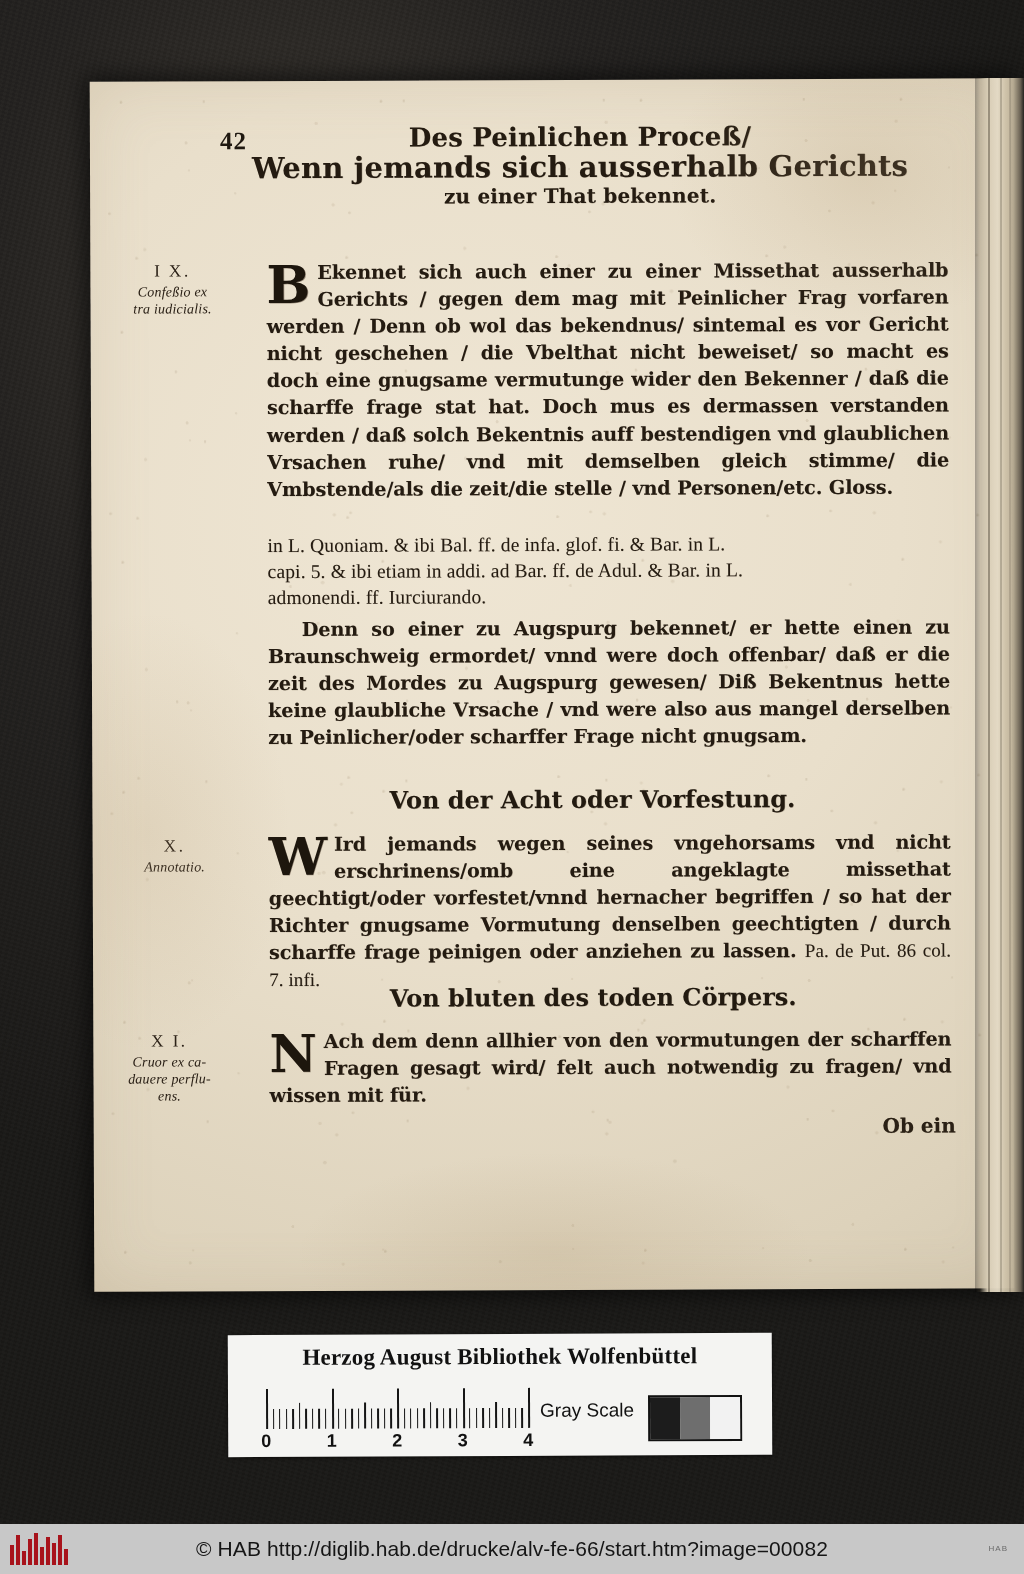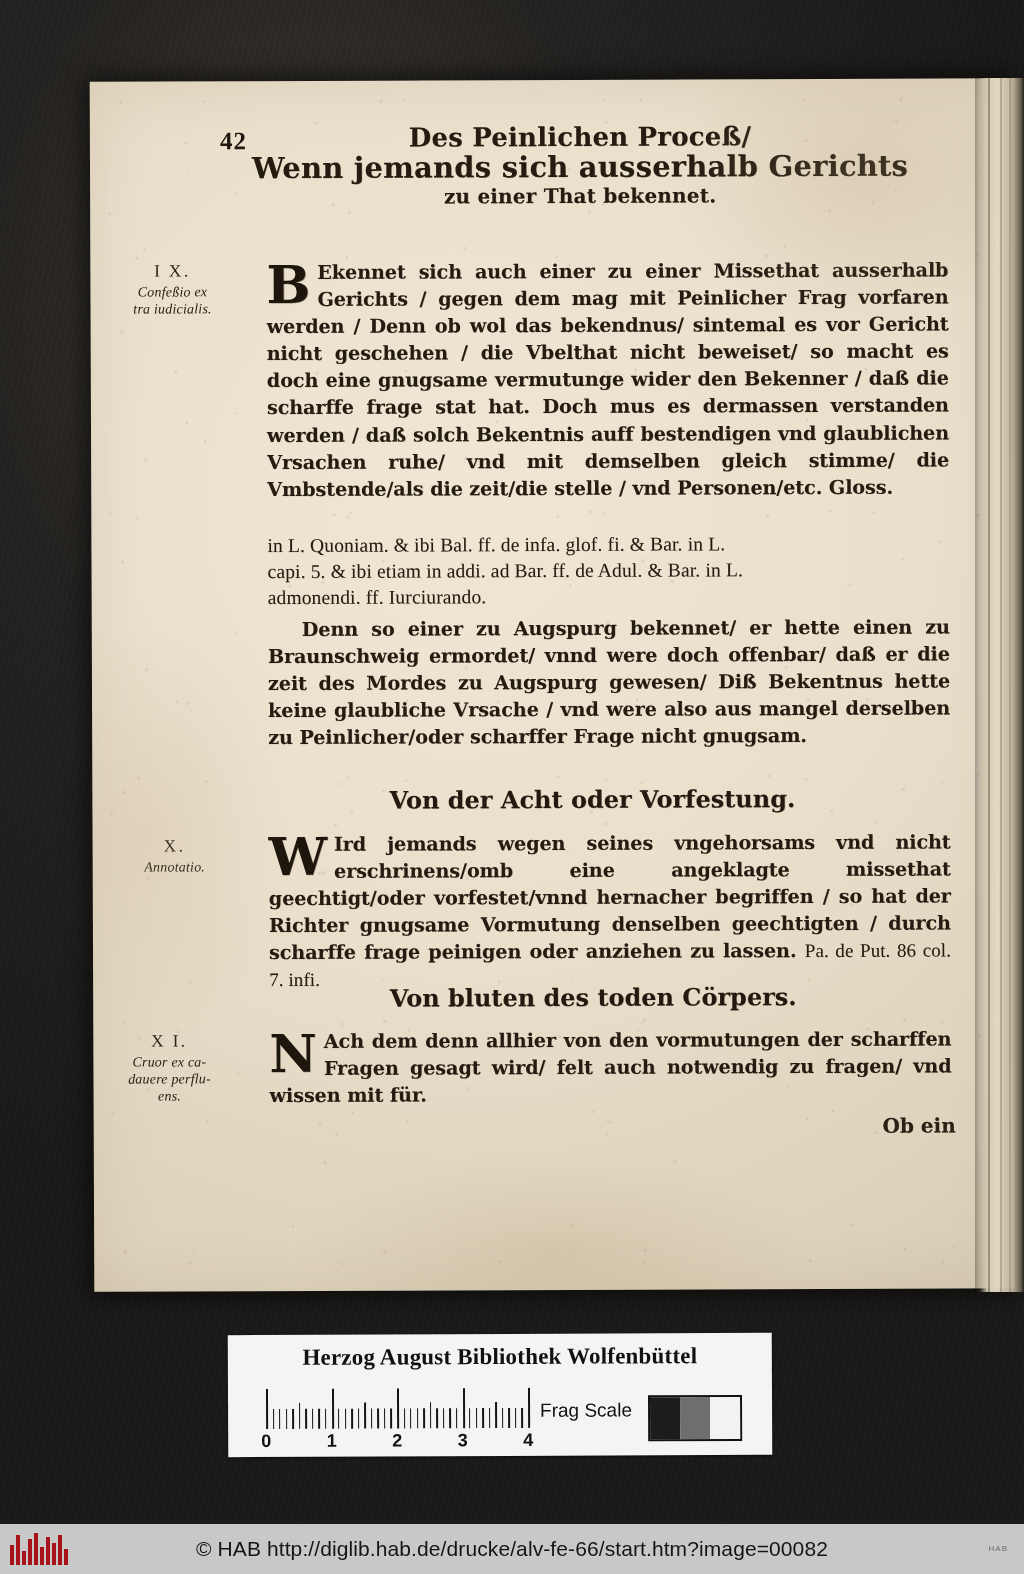--- a/index.html
+++ b/index.html
@@ -418,21 +418,21 @@
       <div class="tick" style="left: 222.7px; height: 20px; width: 1.4px;"></div>
       <div class="tick" style="left: 229.25px; height: 26px; width: 1.4px;"></div>
       <div class="tick" style="left: 235.8px; height: 20px; width: 1.4px;"></div>
       <div class="tick" style="left: 242.35px; height: 20px; width: 1.4px;"></div>
       <div class="tick" style="left: 248.9px; height: 20px; width: 1.4px;"></div>
       <div class="tick" style="left: 255.45px; height: 20px; width: 1.4px;"></div>
       <div class="num" style="left: 196.5px;">3</div>
       <div class="tick" style="left: 262px; height: 40px; width: 2px;"></div>
       <div class="num" style="left: 262px;">4</div>
     </div>
-  <div id="grayscale-label">Frag Scale</div>
+  <div id="grayscale-label">Gray Scale</div>
   <div id="grayscale-swatches">
       <i style="background: rgb(28, 28, 28);"></i>
       <i style="background: rgb(110, 110, 110);"></i>
       <i style="background: rgb(242, 242, 242);"></i>
     </div>
 </div>
 
 <div id="creditbar">
   <div id="hab-logo">
       <i style="height: 20px; background: rgb(168, 19, 27);"></i>

